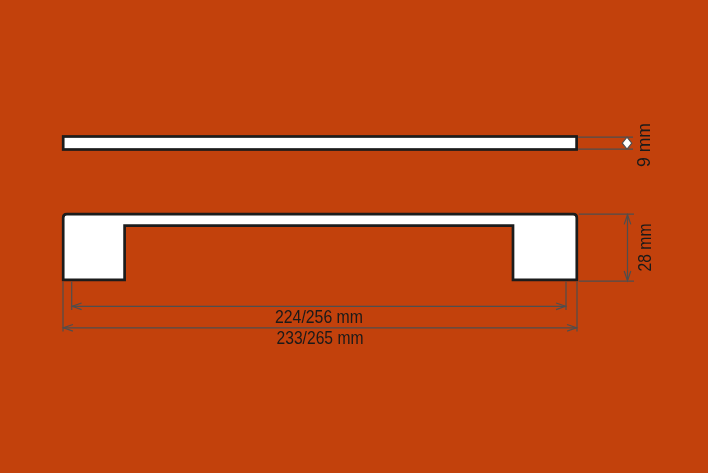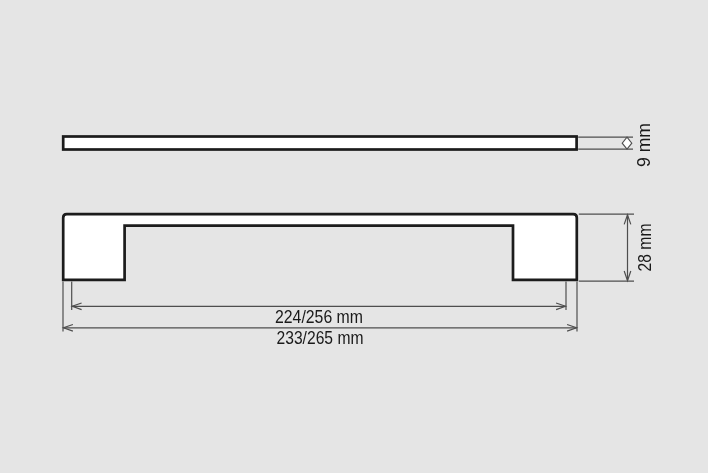--- a/index.html
+++ b/index.html
@@ -7,21 +7,21 @@
     padding: 0;
     background: #ffffff;
     width: 708px;
     height: 473px;
     overflow: hidden;
   }
   .canvas {
     position: relative;
     width: 708px;
     height: 473px;
-    background: #e5e5e5;
+    background: #c2410c;
   }
   svg {
     display: block;
   }
   .outline-shape {
     fill: #ffffff;
     stroke-width: 2.7;
     stroke-linejoin: miter;
   }
   .dim line, .dim path.arrow {

